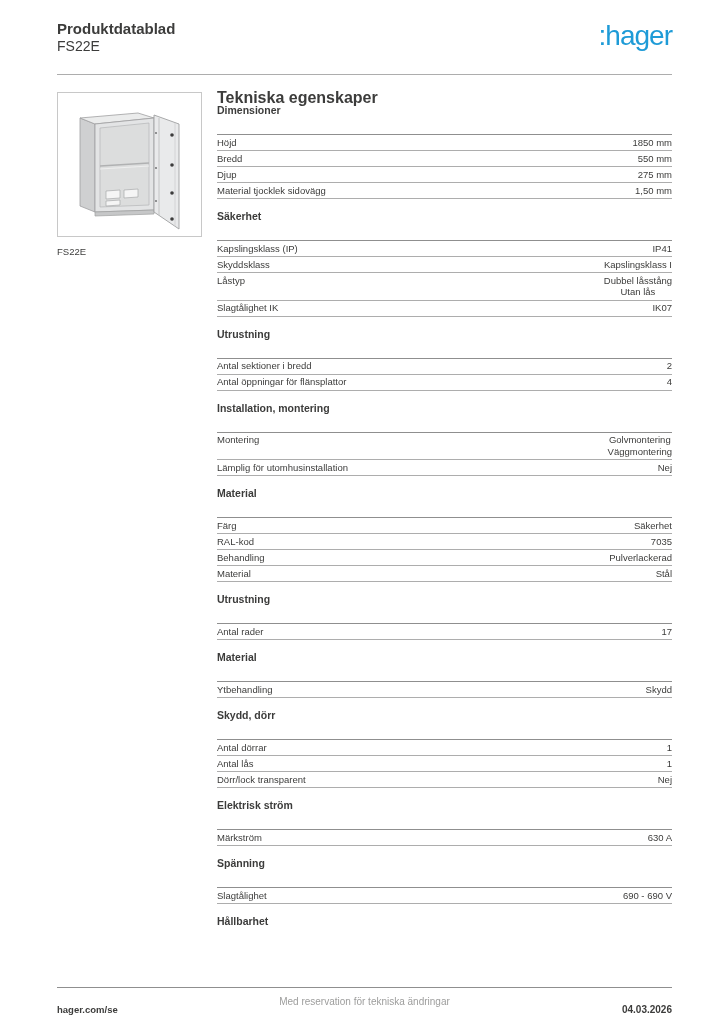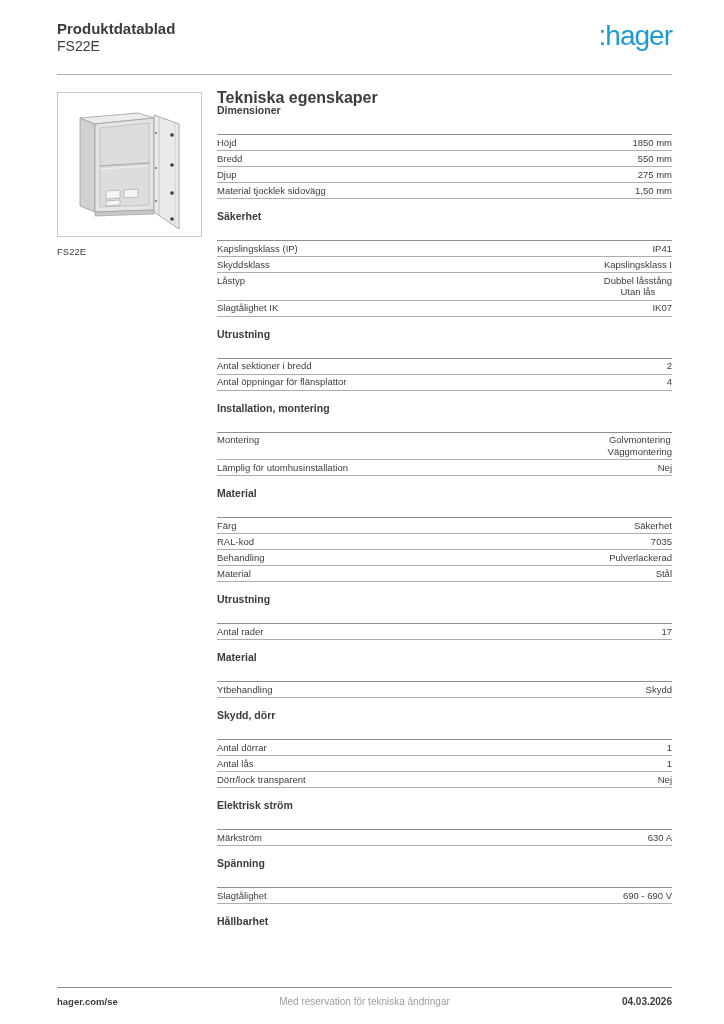--- a/index.html
+++ b/index.html
@@ -56,21 +56,21 @@
     display:flex;justify-content:space-between;align-items:flex-start;
     padding:1.5px 0 2px 0;border-bottom:1px solid var(--line);
     font-size:9.5px;line-height:11.5px;
   }
   .row .lbl{text-align:center;}
   .row .val{text-align:center;white-space:pre-line;}
   
   .footer{
     position:absolute;left:57px;right:52px;top:987px;
     border-top:1px solid var(--line-strong);
-    padding-top:8px;
+    padding-top:16px;
     display:flex;justify-content:space-between;align-items:baseline;
   }
   .footer .f-left{font-size:9.5px;font-weight:bold;}
   .footer .f-center{font-size:10px;color:var(--muted);position:absolute;left:0;right:0;text-align:center;top:8px;}
   .footer .f-right{font-size:10px;font-weight:bold;}
 </style>
 </head>
 <body>
 
 <div class="page">

